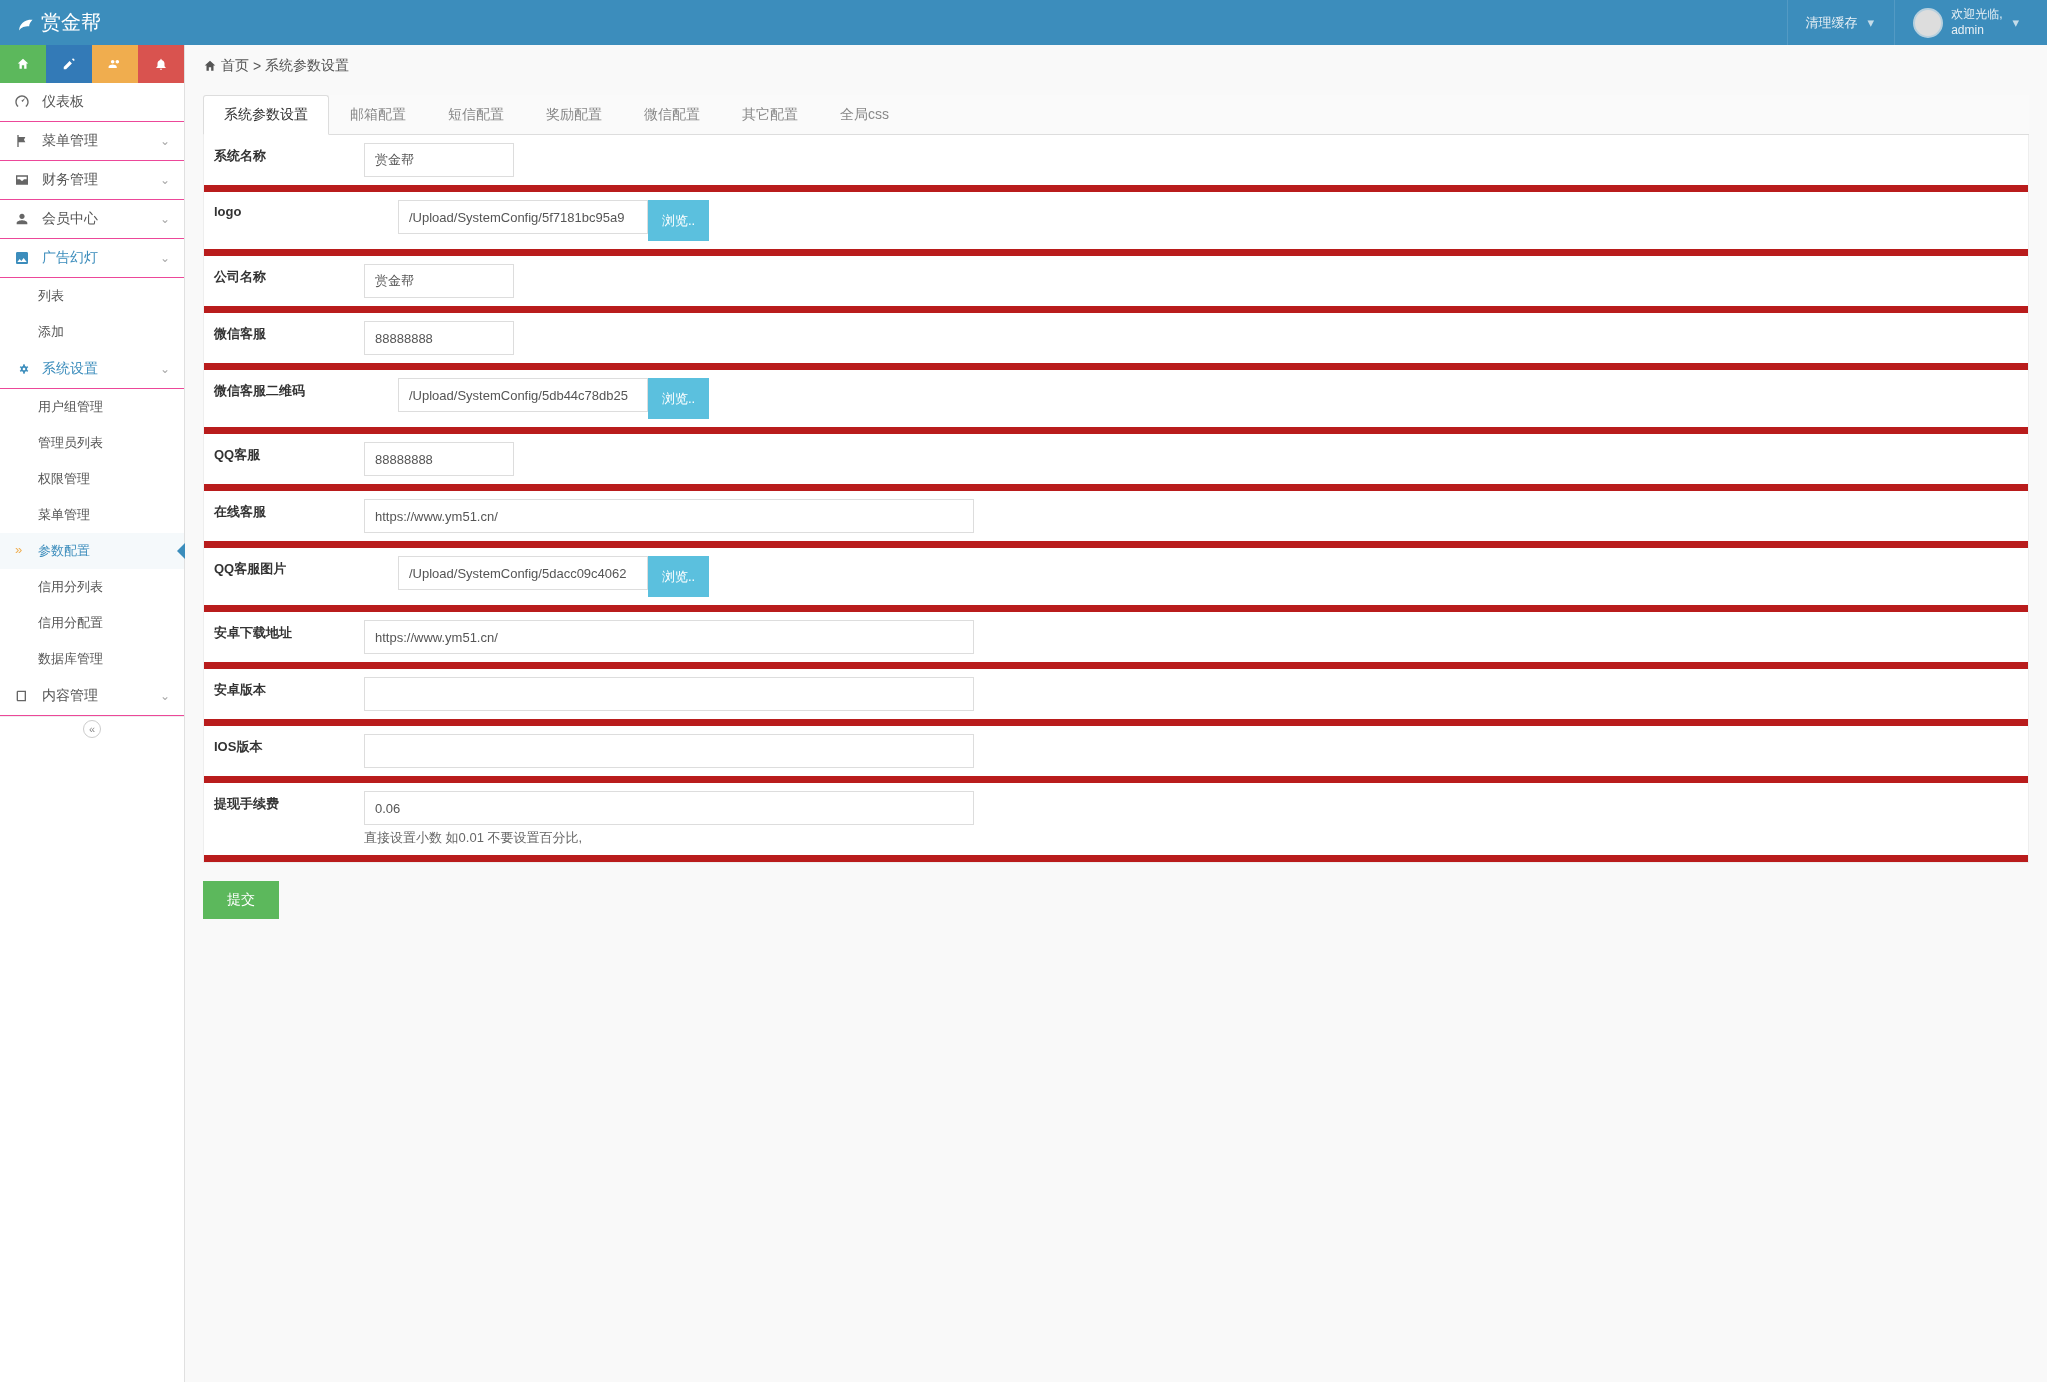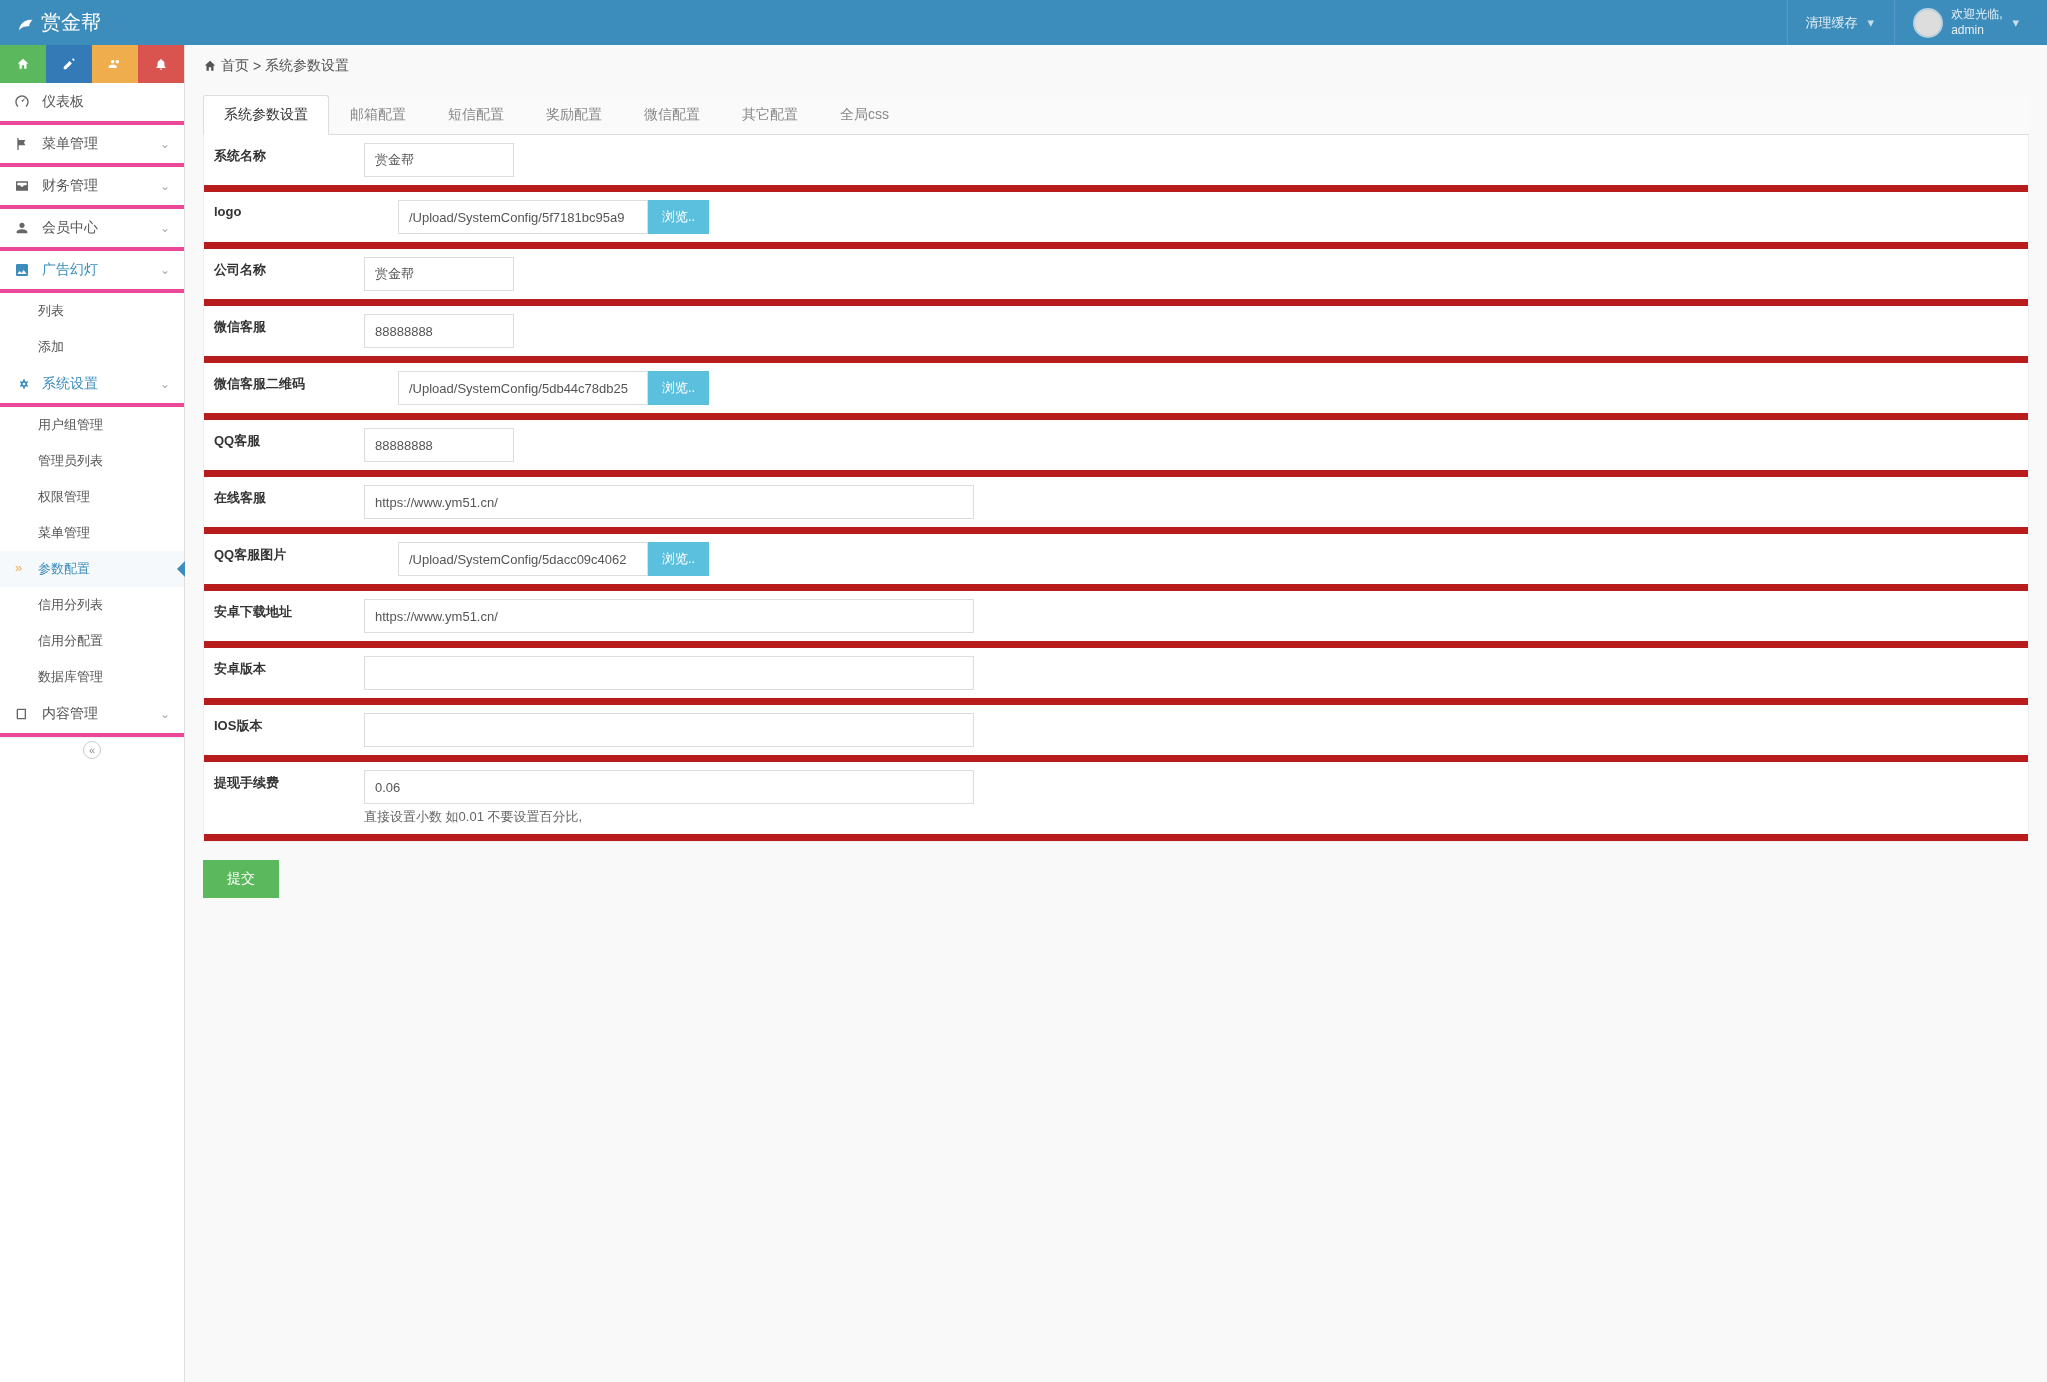--- a/index.html
+++ b/index.html
@@ -17,21 +17,21 @@
 .container { display: flex; min-height: calc(100vh - 45px); }
 
 .sidebar { width: 185px; background: #fff; border-right: 1px solid #e0e0e0; }
 .top-buttons { display: flex; }
 .top-btn { flex: 1; height: 38px; display: flex; align-items: center; justify-content: center; color: white; cursor: pointer; }
 .tb-green { background: #5cb85c; }
 .tb-blue { background: #337ab7; }
 .tb-orange { background: #f0ad4e; }
 .tb-red { background: #d9534f; }
 
-.menu-item { display: flex; align-items: center; padding: 10px 14px; border-bottom: 4px solid #ec4899; color: #555; cursor: pointer; font-size: 14px; }
+.menu-item { display: flex; align-items: center; padding: 10px 14px; border-bottom: 1px solid #ec4899; color: #555; cursor: pointer; font-size: 14px; }
 .menu-item .micon { width: 20px; margin-right: 8px; color: #666; display:inline-flex; }
 .menu-item .chev { margin-left: auto; color: #aaa; font-size: 12px; }
 .menu-item.expanded { color: #3c8dbc; }
 .menu-item.expanded .micon { color: #3c8dbc; }
 .menu-item.setting { color: #3c8dbc; font-weight: 500; }
 .menu-item.setting .micon { color: #3c8dbc; }
 
 .submenu { border-top: none; }
 .sub-item { padding: 9px 14px 9px 38px; color: #555; cursor: pointer; font-size: 13px; }
 .sub-item.active { background: #f5f9fb; color: #3c8dbc; position: relative; }
@@ -50,21 +50,21 @@
 .tab.active { background: #fff; border: 1px solid #ddd; border-bottom: 1px solid #fff; border-radius: 3px 3px 0 0; color: #333; }
 
 .form { background: #fff; border: 1px solid #eee; border-top: none; }
 .form-row { display: flex; border-bottom: 7px solid #b91c1c; justify-content: center; }
 .form-label { width: 150px; padding: 12px 10px; font-weight: 600; font-size: 13px; color: #333; }
 .form-field { flex: 1; padding: 8px 10px; }
 .form-field input { height: 34px; padding: 0 10px; border: 1px solid #ddd; font-size: 13px; color: #555; width: 150px; }
 .form-field input.wide { width: 610px; }
 .form-field input.mid { width: 250px; }
 .input-group { display: flex; padding-left: 34px; }
-.browse-btn { height: 34px; padding: 0 14px; background: #5bc0de; color: white; border: none; font-size: 13px; cursor: pointer; }
+.browse-btn { height: 41px; padding: 0 14px; background: #5bc0de; color: white; border: none; font-size: 13px; cursor: pointer; }
 .help-text { font-size: 13px; color: #666; margin-top: 4px; }
 
 .submit-btn { margin-top: 18px; padding: 10px 24px; background: #5cb85c; color: #fff; border: none; font-size: 14px; cursor: pointer; }
 
 svg { display:block; }
 </style>
 </head>
 <body>
 
 <div class="header">

